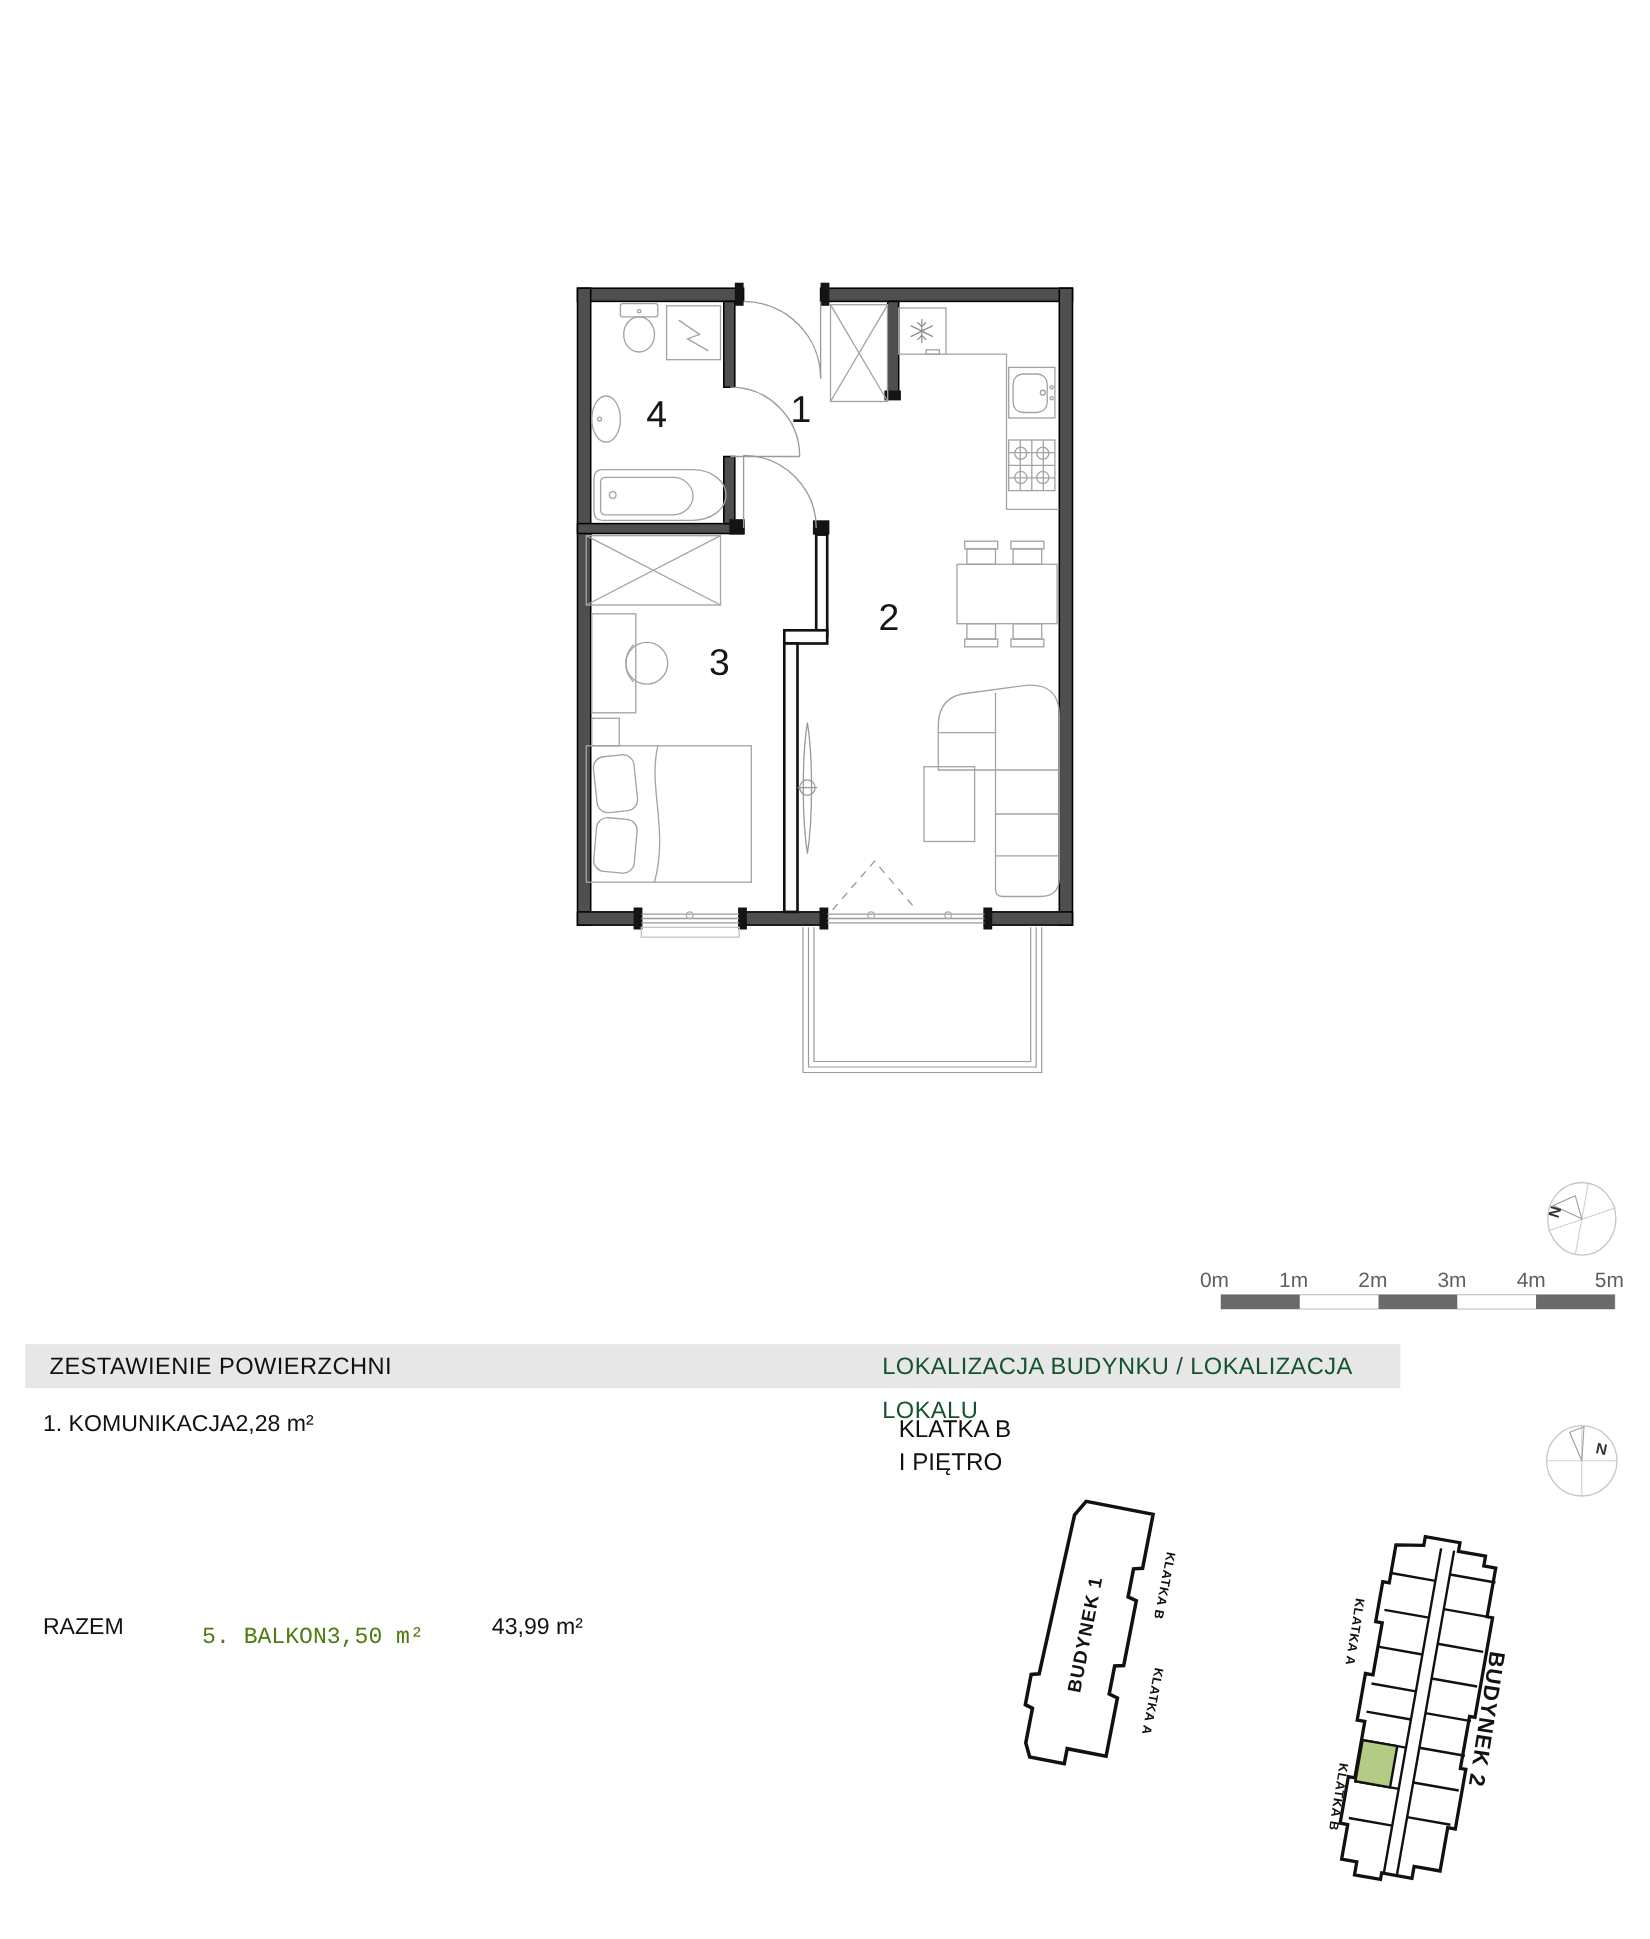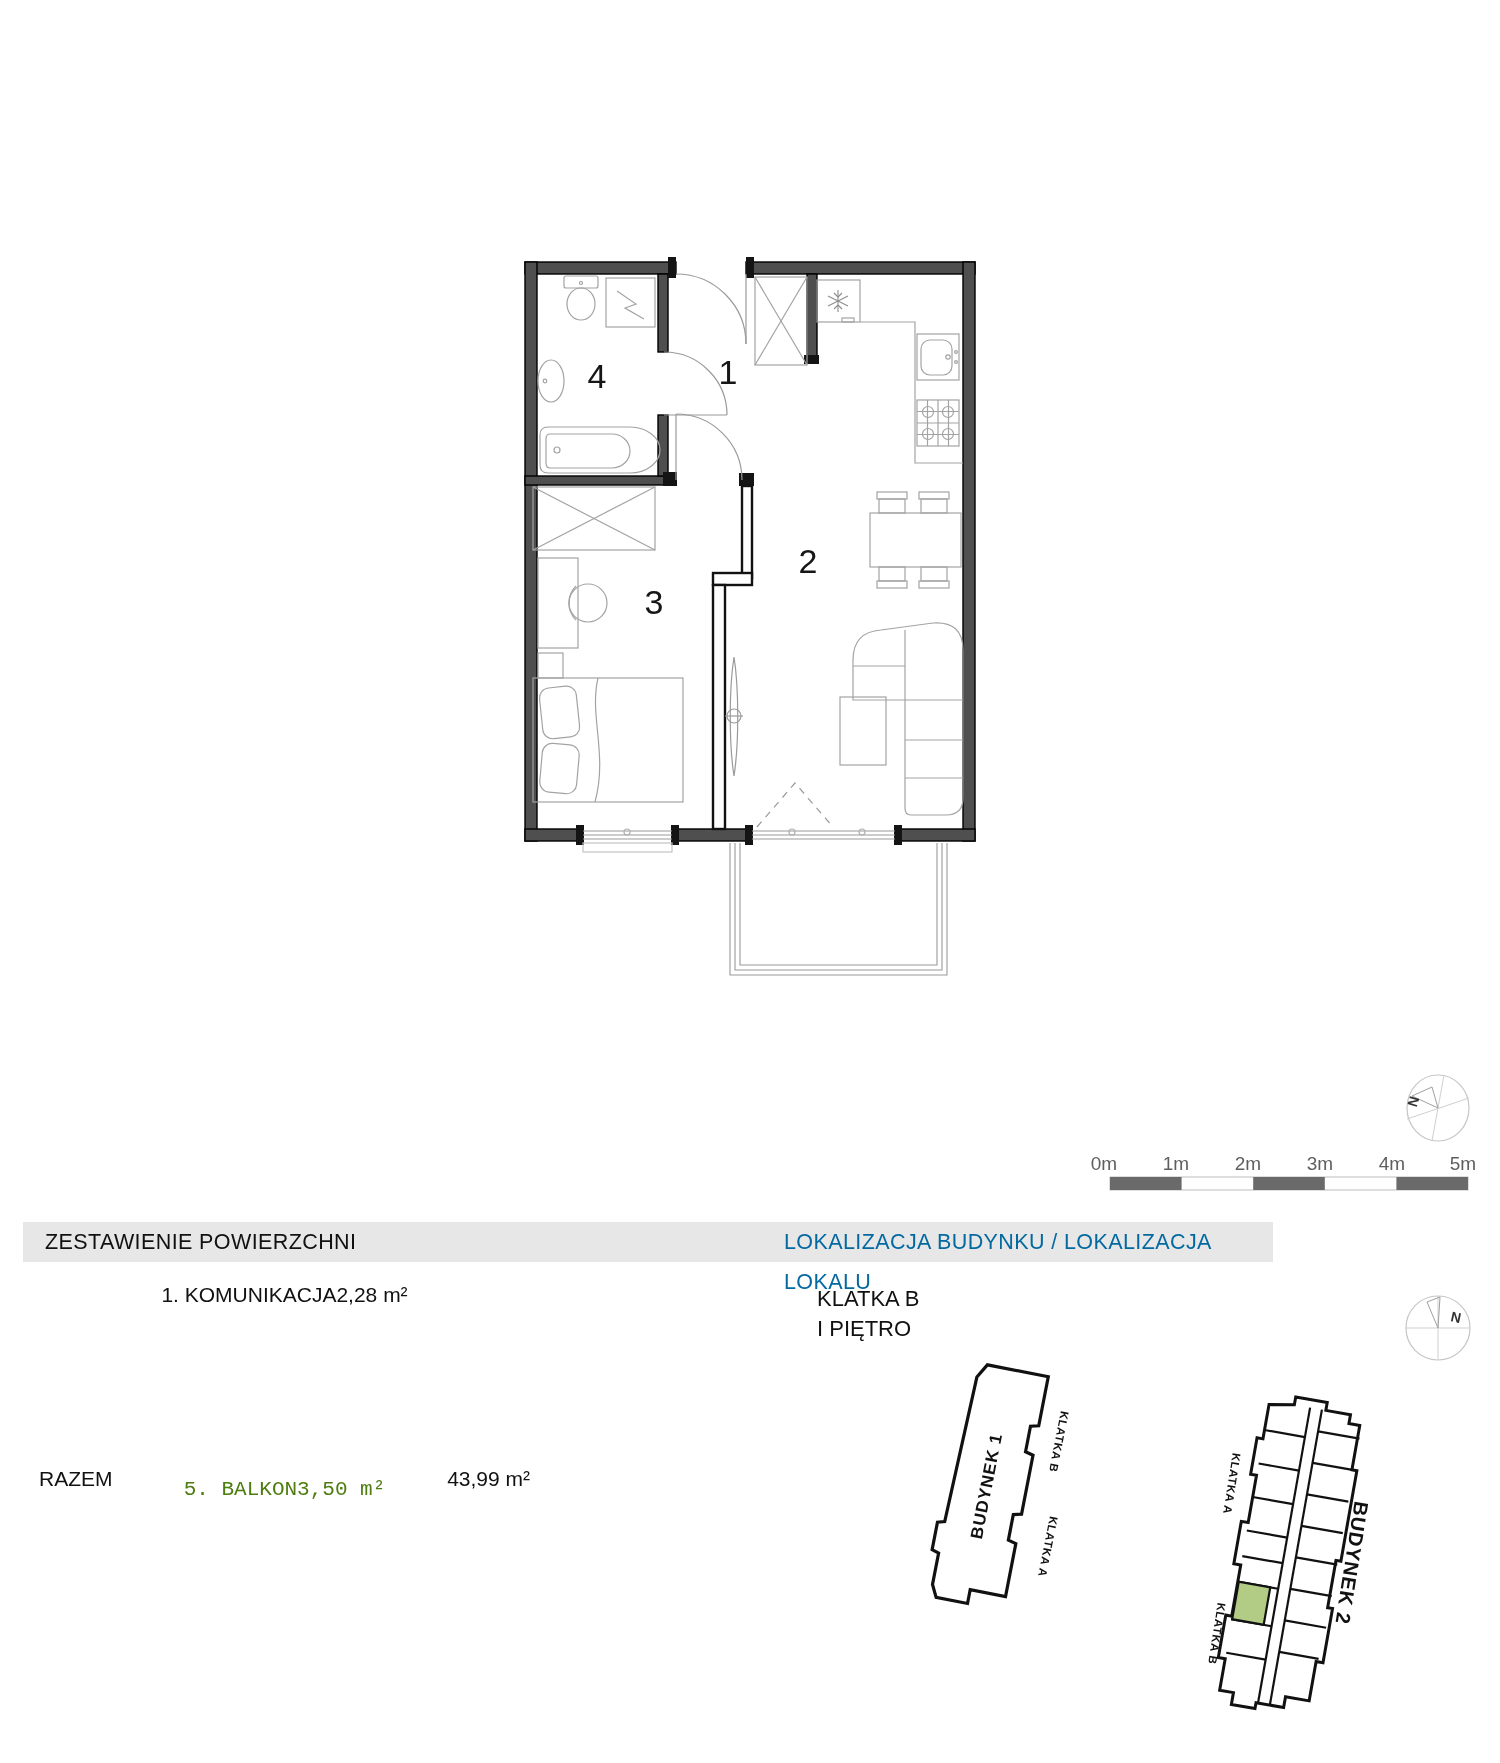--- a/index.html
+++ b/index.html
@@ -1,23 +1,23 @@
 <!DOCTYPE html>
 <html><head>
 <meta charset="utf-8">
 <style>
   html,body{margin:0;padding:0;background:#fff;}
   .page{position:relative;width:1500px;height:1763px;background:#fff;overflow:hidden;
         font-family:"Liberation Sans", sans-serif;color:#1a1a1a;}
   svg{position:absolute;left:0;top:0;}
   .hdr-bar{position:absolute;left:23px;top:1222px;width:1250px;height:40px;background:#e7e7e7;}
   .hdr-left{position:absolute;left:22px;top:0;line-height:40px;font-size:21.5px;letter-spacing:.4px;color:#111;}
-  .hdr-right{position:absolute;left:761px;top:0;line-height:40px;font-size:21.5px;letter-spacing:.4px;color:#0369a1;}
+  .hdr-right{position:absolute;left:779px;top:0;line-height:40px;font-size:21.5px;letter-spacing:.4px;color:#14532d;}
   .area-rows{position:absolute;left:39px;top:1279px;width:491px;}
-  .area-row{display:flex;justify-content:center;font-size:21px;line-height:32px;color:#111;}
+  .area-row{display:flex;justify-content:flex-start;font-size:21px;line-height:32px;color:#111;}
   .area-total{position:absolute;left:39px;top:1417px;width:491px;display:flex;justify-content:space-between;
               font-size:21px;line-height:32px;color:#111;margin-top:46px;}
   .area-balcony{position:absolute;left:39px;top:1474px;width:491px;display:flex;justify-content:center;
               font-size:21px;line-height:32px;color:#4d7c0f;font-family:Liberation Mono, monospace;}
   .loc-block{position:absolute;left:817px;top:1284px;font-size:22px;line-height:30px;color:#111;}
   text{font-family:"Liberation Sans", sans-serif;}
   .roomnum{font-size:34px;fill:#161616;}
   .scl{font-size:19px;fill:#5f5f5f;}
   .bname{font-weight:bold;fill:#111;letter-spacing:1px;}
   .kname{font-weight:bold;fill:#111;font-size:11.5px;letter-spacing:.6px;}

